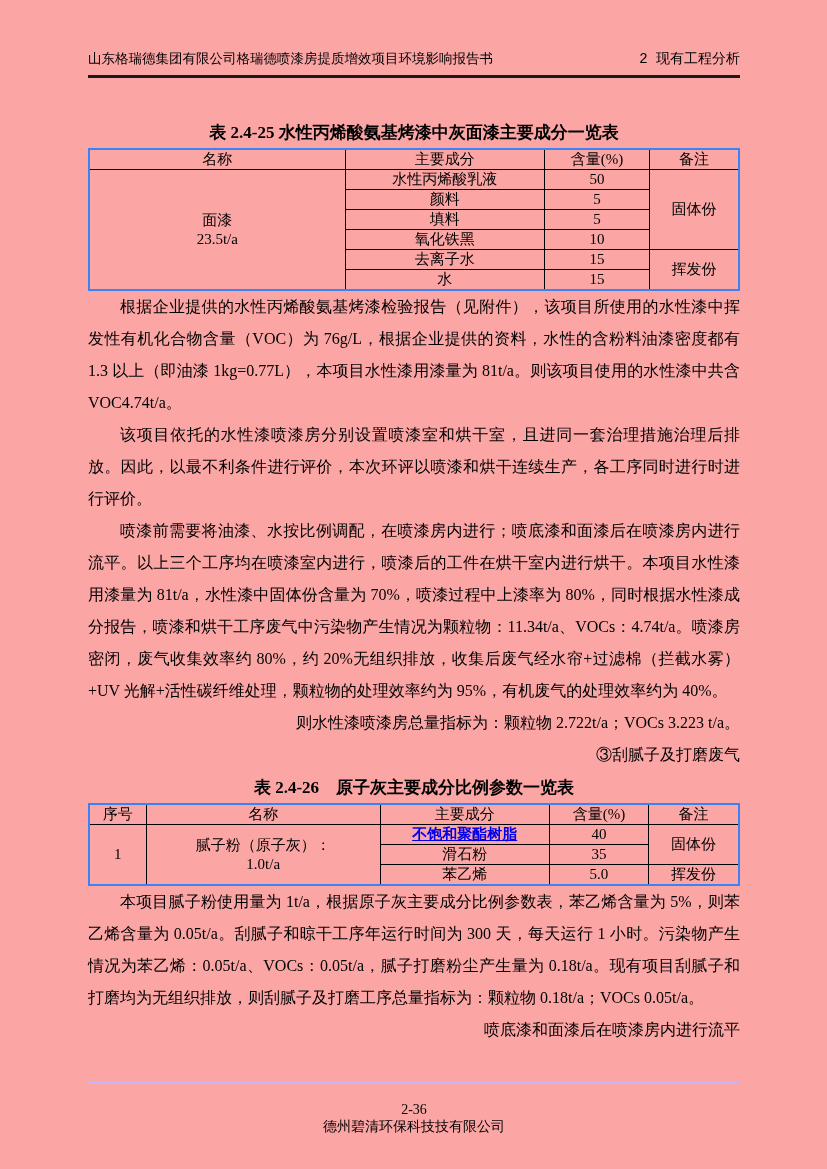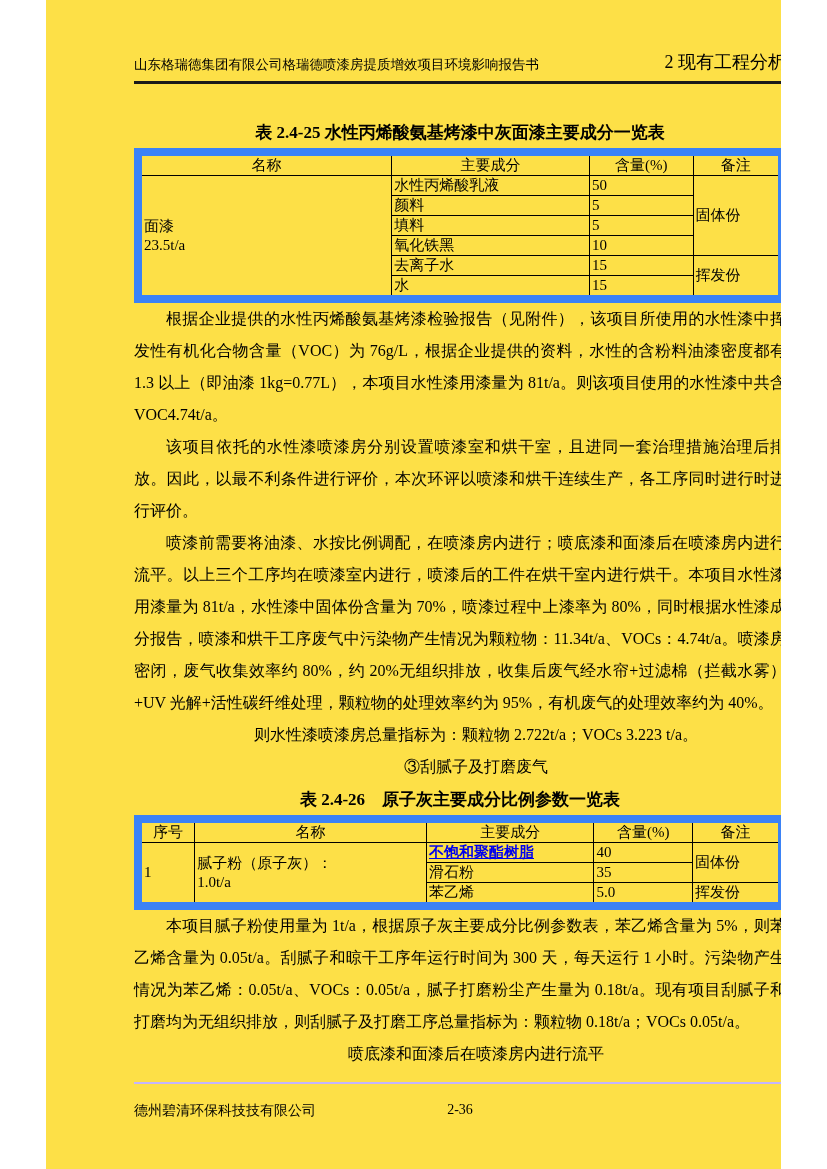--- a/index.html
+++ b/index.html
@@ -1,76 +1,77 @@
 <!DOCTYPE html>
 <html><head>
 <meta charset="utf-8">
 <style>
   * { margin: 0; padding: 0; box-sizing: border-box; }
   html, body { background: #ffffff; }
   .page {
     position: relative;
-    width: 735px;
+    width: 827px;
     height: 1169px;
     margin: 0 auto;
-    background: #fde047;
+    background: #fca5a5;
     color: #000000;
     font-family: "Liberation Serif", "DejaVu Serif", serif;
     overflow: hidden;
   }
   .header {
     position: absolute;
     top: 50px;
     left: 88px;
     width: 652px;
     display: flex;
     justify-content: space-between;
     align-items: flex-end;
     font-size: 13.5px;
     padding-bottom: 7px;
     border-bottom: 3px solid #1a1a1a;
   }
-  .header .hdr-right { font-size: 18px; white-space: nowrap; padding-left: 20px; }
+  .header .hdr-right { font-size: 14px; white-space: nowrap; padding-left: 20px; font-family: Liberation Mono, monospace; }
   .content {
     position: absolute;
     top: 88px;
     left: 88px;
     width: 652px;
     margin-top: 28px;
   }
   .tbl-title {
     text-align: center;
     font-weight: bold;
     font-size: 17px;
     line-height: 22px;
     margin-top: 6px;
     margin-bottom: 4px;
   }
   table.doc-table {
     width: 100%;
     border-collapse: collapse;
     table-layout: fixed;
     font-size: 15px;
-    border: 8px solid #3b82f6;
+    text-align: center;
+    border: 2px solid #3b82f6;
   }
   table.doc-table th, table.doc-table td {
     border: 1px solid #000;
     font-weight: normal;
     height: 19px;
     line-height: 19px;
     padding: 0 2px;
     vertical-align: middle;
   }
   .para {
     font-size: 16px;
     line-height: 32px;
     text-align: justify;
     text-indent: 2em;
   }
-  .para.no-justify { text-align: center; font-family: Liberation Serif, serif; }
+  .para.no-justify { text-align: right; font-family: Liberation Serif, serif; }
   .link {
     color: #0000ee;
     text-decoration: underline;
     cursor: pointer;
     font-weight: bold;
   }
   .footer {
     position: absolute;
     top: 1082px;
     left: 88px;
@@ -78,21 +79,22 @@
     border-top: 2px solid #c4b5fd;
     padding-top: 18px;
     font-size: 14px;
   }
   .footer .page-num {
     position: absolute;
     left: 0; right: 0;
     text-align: center;
   }
   .footer .company {
-    text-align: left;
+    text-align: center;
+    margin-top: 16px;
   }
 </style>
 </head>
 <body>
 
 <div class="page">
 
   <div class="header">
     <span class="hdr-left">山东格瑞德集团有限公司格瑞德喷漆房提质增效项目环境影响报告书</span>
     <span class="hdr-right">2 现有工程分析</span>

